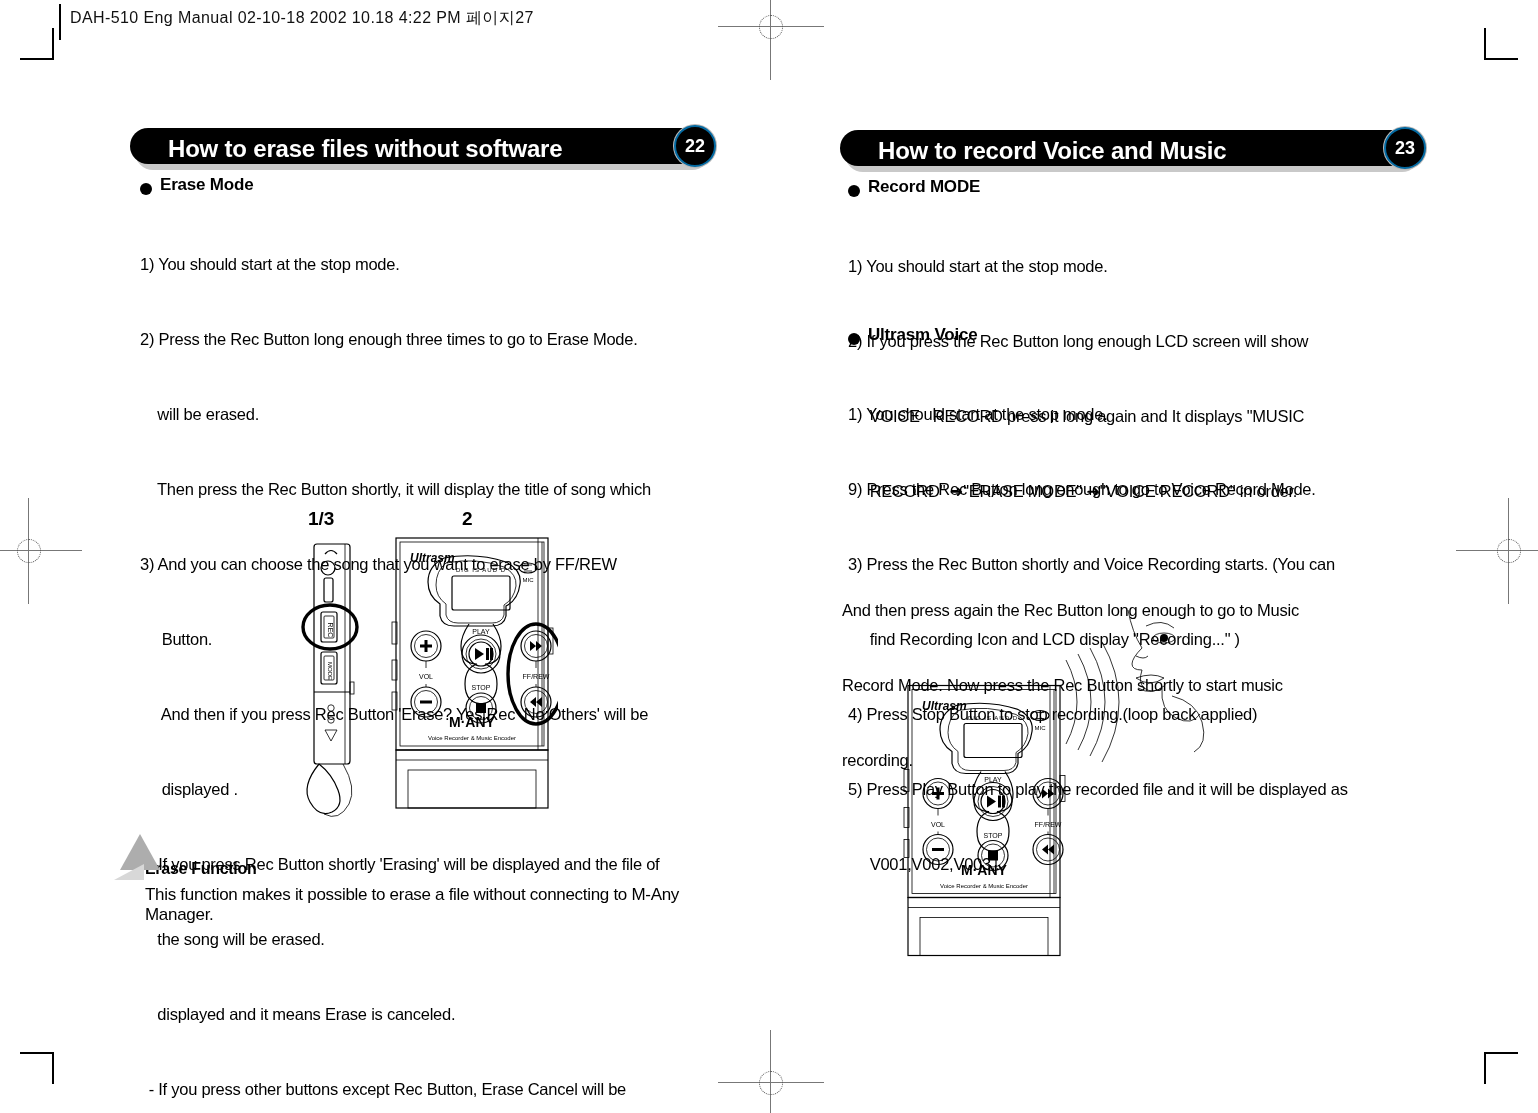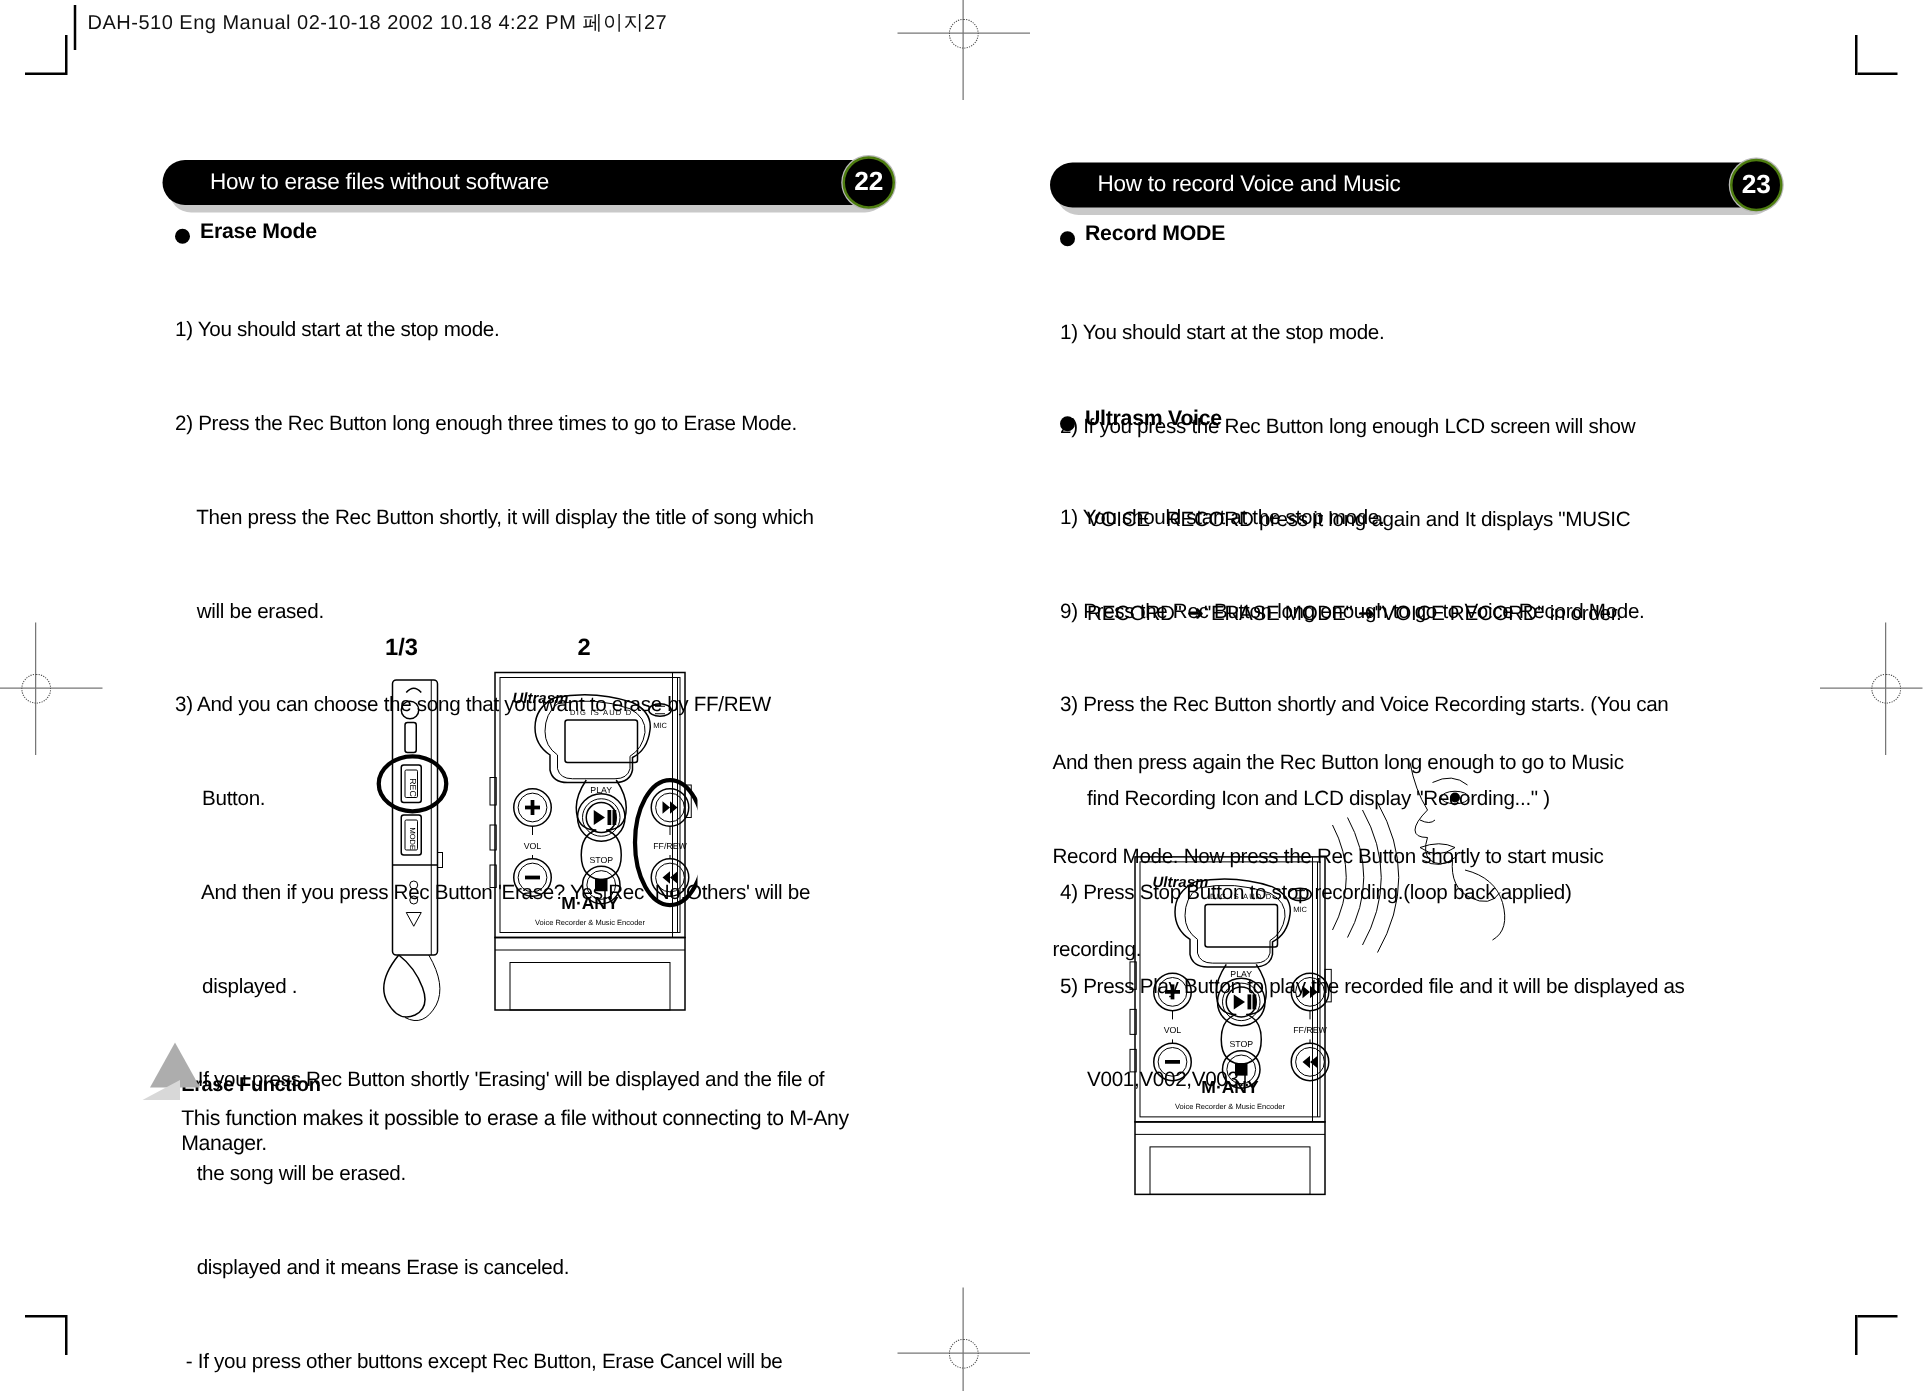--- a/index.html
+++ b/index.html
@@ -58,30 +58,30 @@
     width: 575px; height: 36px;
     background: #c9c9c9; border-radius: 18px;
   }
   .hdrbar {
     position: absolute; left: 0; top: 0;
     width: 573px; height: 36px;
     background: #000; border-radius: 18px;
   }
   .hdrtitle {
     position: absolute; left: 38px; top: 7px;
-    color: #fff; font-size: 18px; font-weight: normal;
+    color: #fff; font-size: 24px; font-weight: bold;
     letter-spacing: -0.2px;
     white-space: nowrap;
   }
   .hdrnum {
     position: absolute; right: -6px; top: -3px;
     width: 42px; height: 42px; border-radius: 50%;
-    background: #000; border: 2px solid #4d7c0f;
+    background: #000; border: 2px solid #0369a1;
     box-shadow: 0 0 0 1px #b9b9b9;
-    color: #fff; font-size: 21px; font-weight: bold;
+    color: #fff; font-size: 18px; font-weight: bold;
     display: flex; align-items: center; justify-content: center;
   }
 
   
   .bullet-head {
     display: flex; align-items: flex-end;
     font-size: 17px; font-weight: bold; color: #000;
     letter-spacing: -0.2px;
   }
   .dot {
@@ -169,22 +169,22 @@
     </div>
 
     <div style="position:absolute; left:20px; top:175px; width:570px;">
       <div class="bullet-head">
         <span class="dot"></span>
         <span>Erase Mode</span>
       </div>
       <div class="para" style="margin-top:7px;">
         <span class="ln">1) You should start at the stop mode.</span>
         <span class="ln">2) Press the Rec Button long enough three times to go to Erase Mode.</span>
+        <span class="ln">    will be erased.</span>
         <span class="ln">    Then press the Rec Button shortly, it will display the title of song which</span>
-        <span class="ln">    will be erased.</span>
         <span class="ln">3) And you can choose the song that you want to erase by FF/REW</span>
         <span class="ln">     Button.</span>
         <span class="ln">     And then if you press Rec Button 'Erase? Yes:Rec  No:Others' will be</span>
         <span class="ln">     displayed .</span>
         <span class="ln">  - If you press Rec Button shortly 'Erasing' will be displayed and the file of</span>
         <span class="ln">    the song will be erased.</span>
         <span class="ln">    displayed and it means Erase is canceled.</span>
         <span class="ln">  - If you press other buttons except Rec Button, Erase Cancel will be</span>
       </div>
     </div>

